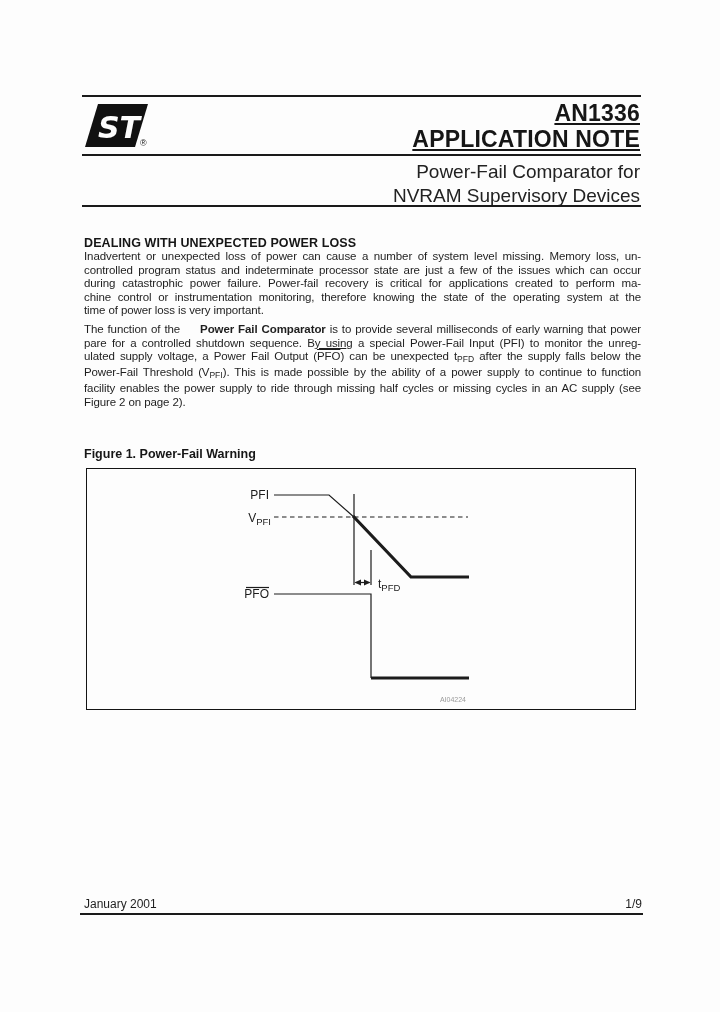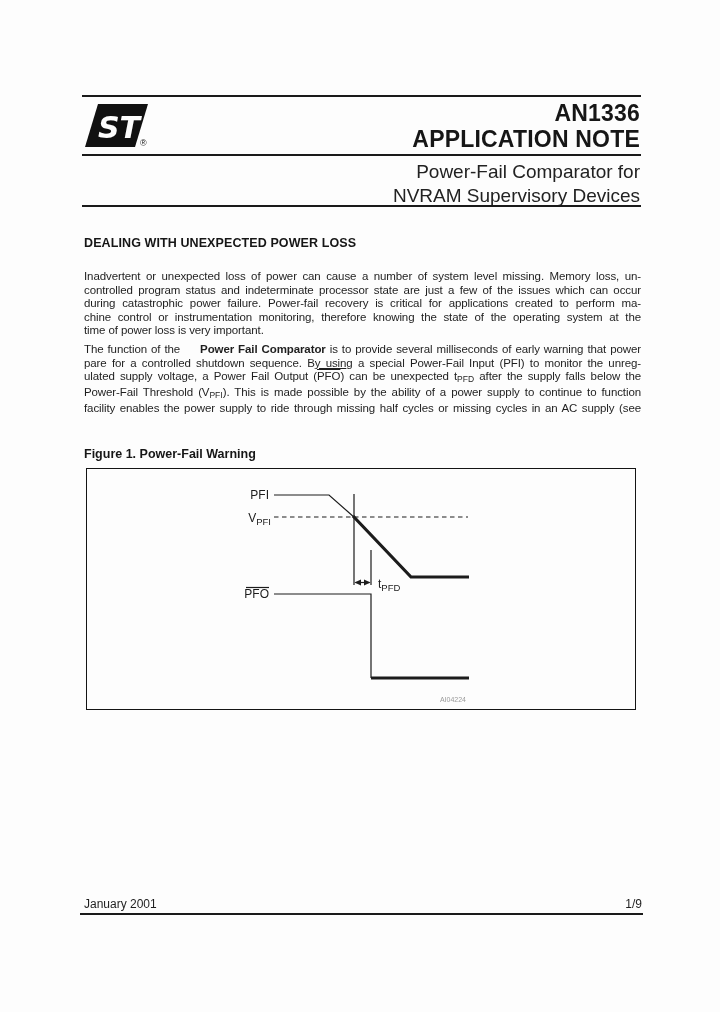--- a/index.html
+++ b/index.html
@@ -5,24 +5,24 @@
   html,body{margin:0;padding:0;}
   body{width:720px;height:1012px;background:#fdfdfd;font-family:"Liberation Sans",sans-serif;color:#1e1e1e;}
   .page{position:relative;width:720px;height:1012px;background:#fdfdfd;overflow:hidden;border-radius:26px;}
   .rule{position:absolute;left:82px;width:559px;height:2px;background:#1a1a1a;}
   .rule1{top:95px;}
   .rule2{top:154px;}
   .rule3{top:205px;}
   .rulef{position:absolute;left:80px;top:913px;width:563px;height:2px;background:#1a1a1a;}
   .logo{position:absolute;left:84px;top:102px;width:66px;height:48px;}
   .reg{position:absolute;left:140px;top:138px;font-size:9px;color:#1a1a1a;}
-  .hdr-right{position:absolute;right:80px;top:100px;text-align:right;font-weight:bold;font-size:23px;line-height:26px;letter-spacing:0.2px;color:#161616;}
+  .hdr-right{position:absolute;right:80px;top:100px;text-align:right;font-weight:bold;font-size:23px;line-height:26px;letter-spacing:0.2px;color:#161616;text-decoration:underline;}
   .subtitle{position:absolute;right:80px;top:160px;text-align:right;font-size:19px;line-height:24px;color:#222;}
   .content{position:absolute;left:84px;top:236px;width:557px;}
-  .content h2{margin:0 0 20px 0;font-size:12.5px;letter-spacing:0.1px;color:#161616;}
+  .content h2{margin:0 0 0 0;font-size:12.5px;letter-spacing:0.1px;color:#161616;}
   .para{margin:0;}
   #para2{margin-top:5px;}
   .bodyline{font-size:11.5px;line-height:13.6px;letter-spacing:-0.1px;text-align:justify;text-align-last:justify;white-space:normal;}
   .bodyline.last{text-align-last:left;}
   .b{font-weight:bold;padding-left:16px;}
   .u{text-decoration:underline;margin-top:10px;}
   .over{text-decoration:overline;}
   .sub{font-size:8.5px;letter-spacing:0;vertical-align:-1.5px;}
   .figcaption{position:absolute;left:84px;top:447px;font-size:12.5px;font-weight:bold;color:#161616;}
   .figbox{position:absolute;left:86px;top:468px;width:548px;height:240px;border:1.5px solid #141414;background:#fdfdfd;}
@@ -70,20 +70,21 @@
         <div class="bodyline"><span>during catastrophic power failure. Power-fail recovery is critical for applications created to perform ma-</span></div>
         <div class="bodyline"><span>chine control or instrumentation monitoring, therefore knowing the state of the operating system at the</span></div>
         <div class="bodyline last"><span>time of power loss is very important.</span></div>
       </div>
     <div class="para" id="para2">
         <div class="bodyline"><span>The function of the </span><span class="b">Power Fail Comparator</span><span> is to provide several milliseconds of early warning that power</span></div>
         <div class="bodyline"><span>pare for a controlled shutdown sequence. B</span><span class="u">y usin</span><span>g a special Power-Fail Input (PFI) to monitor the unreg-</span></div>
         <div class="bodyline"><span>ulated supply voltage, a Power Fail Output (</span><span class="over">PFO</span><span>) can be unexpected t</span><span class="sub">PFD</span><span> after the supply falls below the</span></div>
         <div class="bodyline"><span>Power-Fail Threshold (V</span><span class="sub">PFI</span><span>). This is made possible by the ability of a power supply to continue to function</span></div>
         <div class="bodyline"><span>facility enables the power supply to ride through missing half cycles or missing cycles in an AC supply (see</span></div>
+        <div class="bodyline last"><span>Figure 2 on page 2).</span></div>
       </div>
   </div>
 
   <div class="figcaption">Figure 1. Power-Fail Warning</div>
 
   <div class="figbox">
     <svg width="548" height="240" viewBox="0 0 548 240">
 
       <text class="ft" x="182" y="30" text-anchor="end">PFI</text>
       <polyline points="187,26 242,26 268,49" fill="none" stroke="#1c1c1c" stroke-width="1.2"></polyline>

